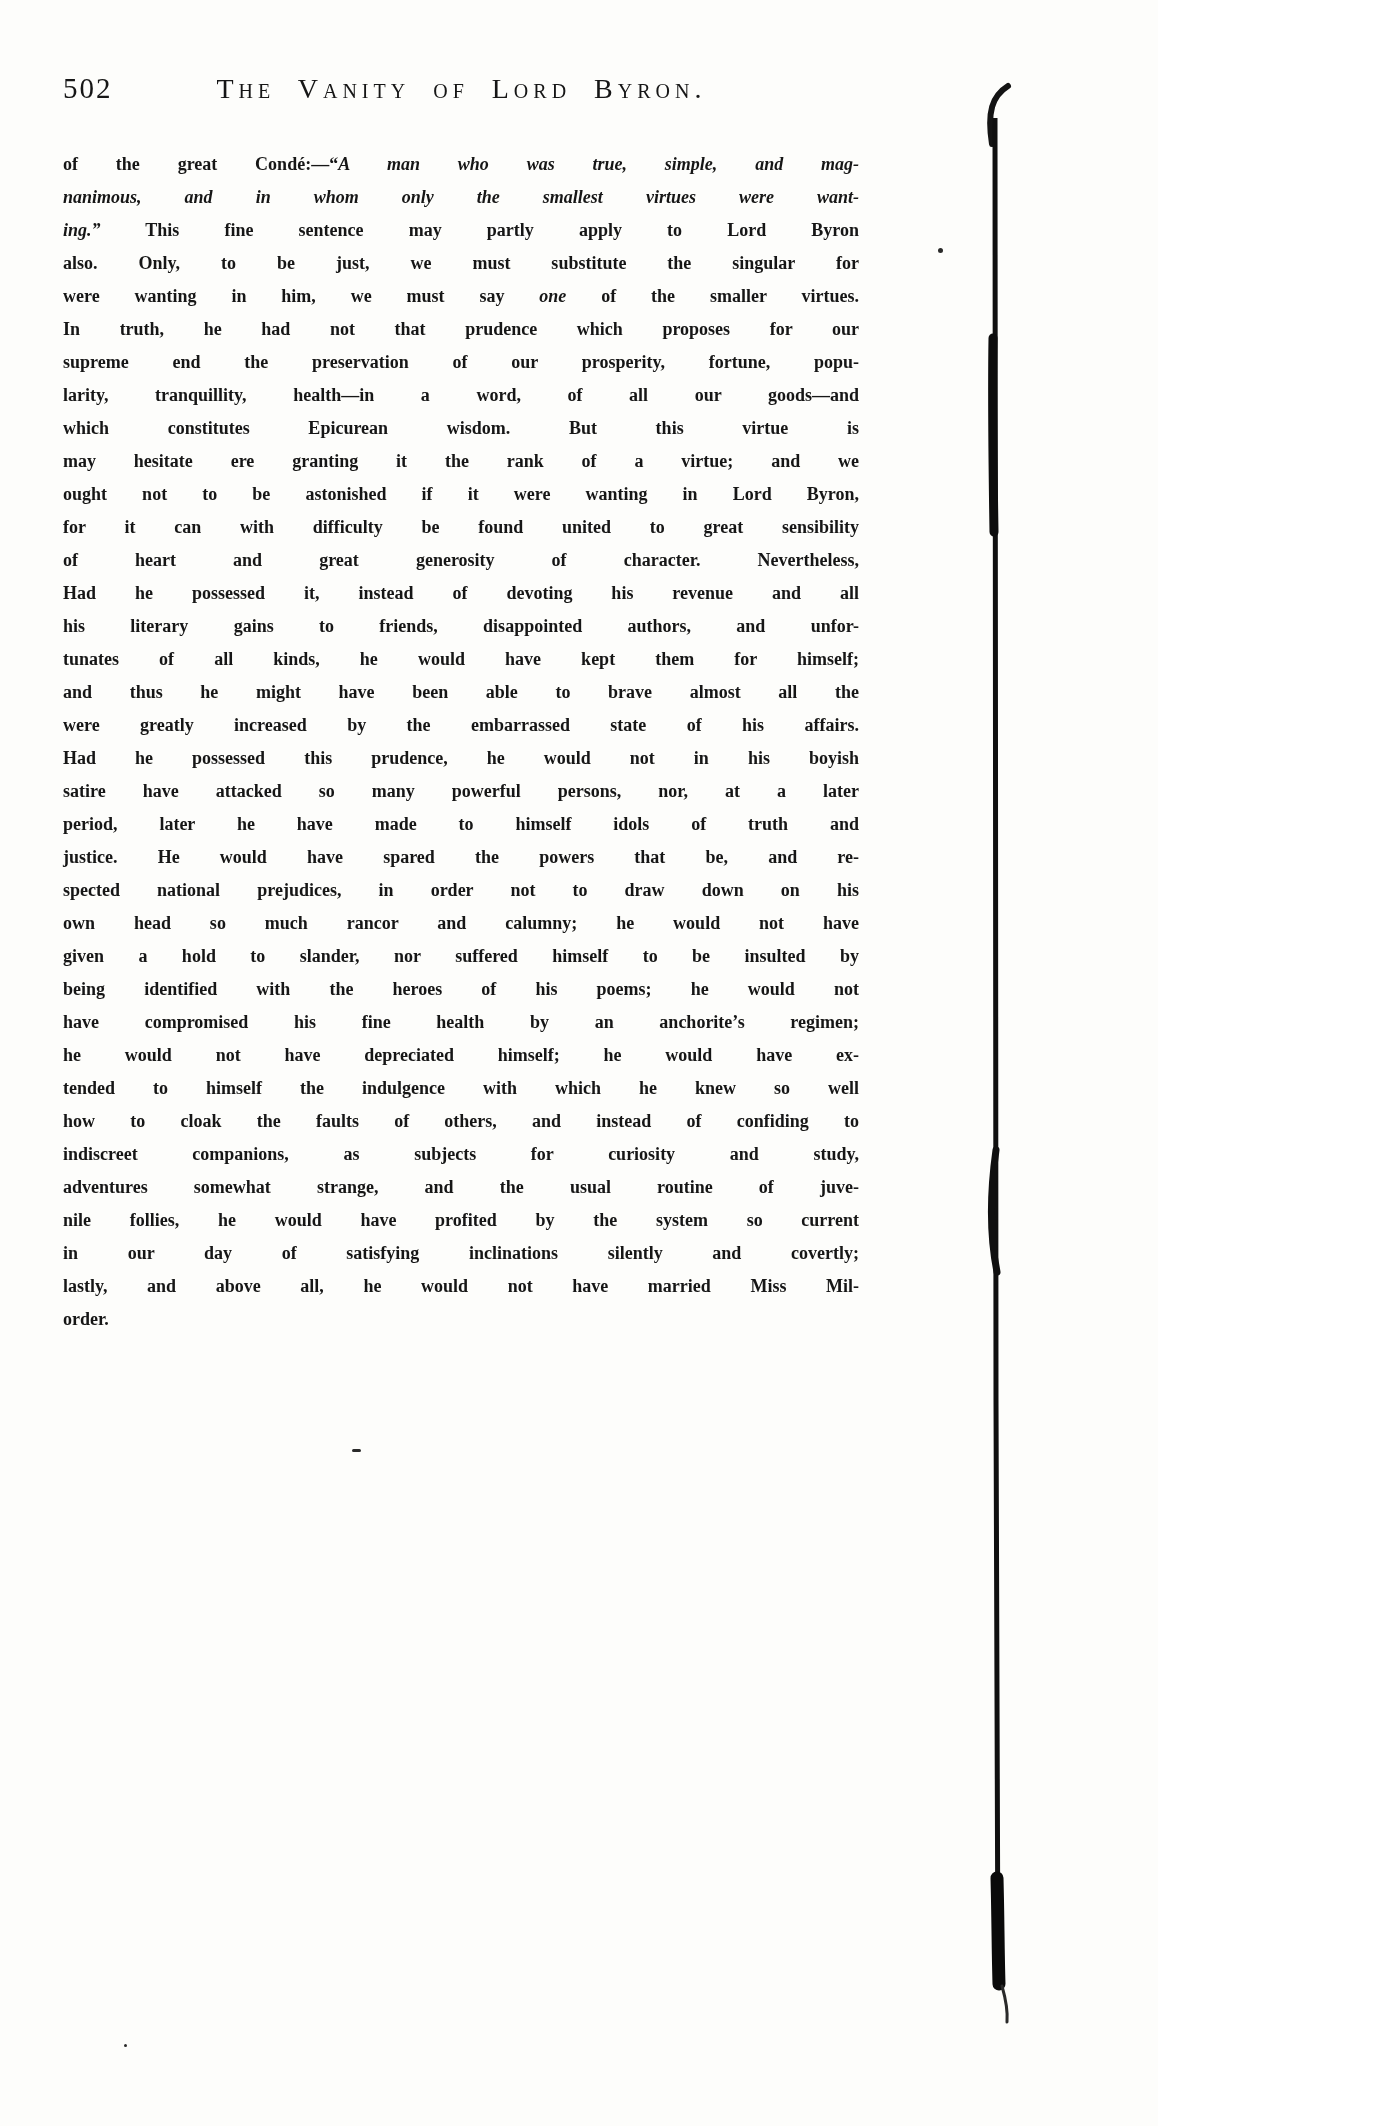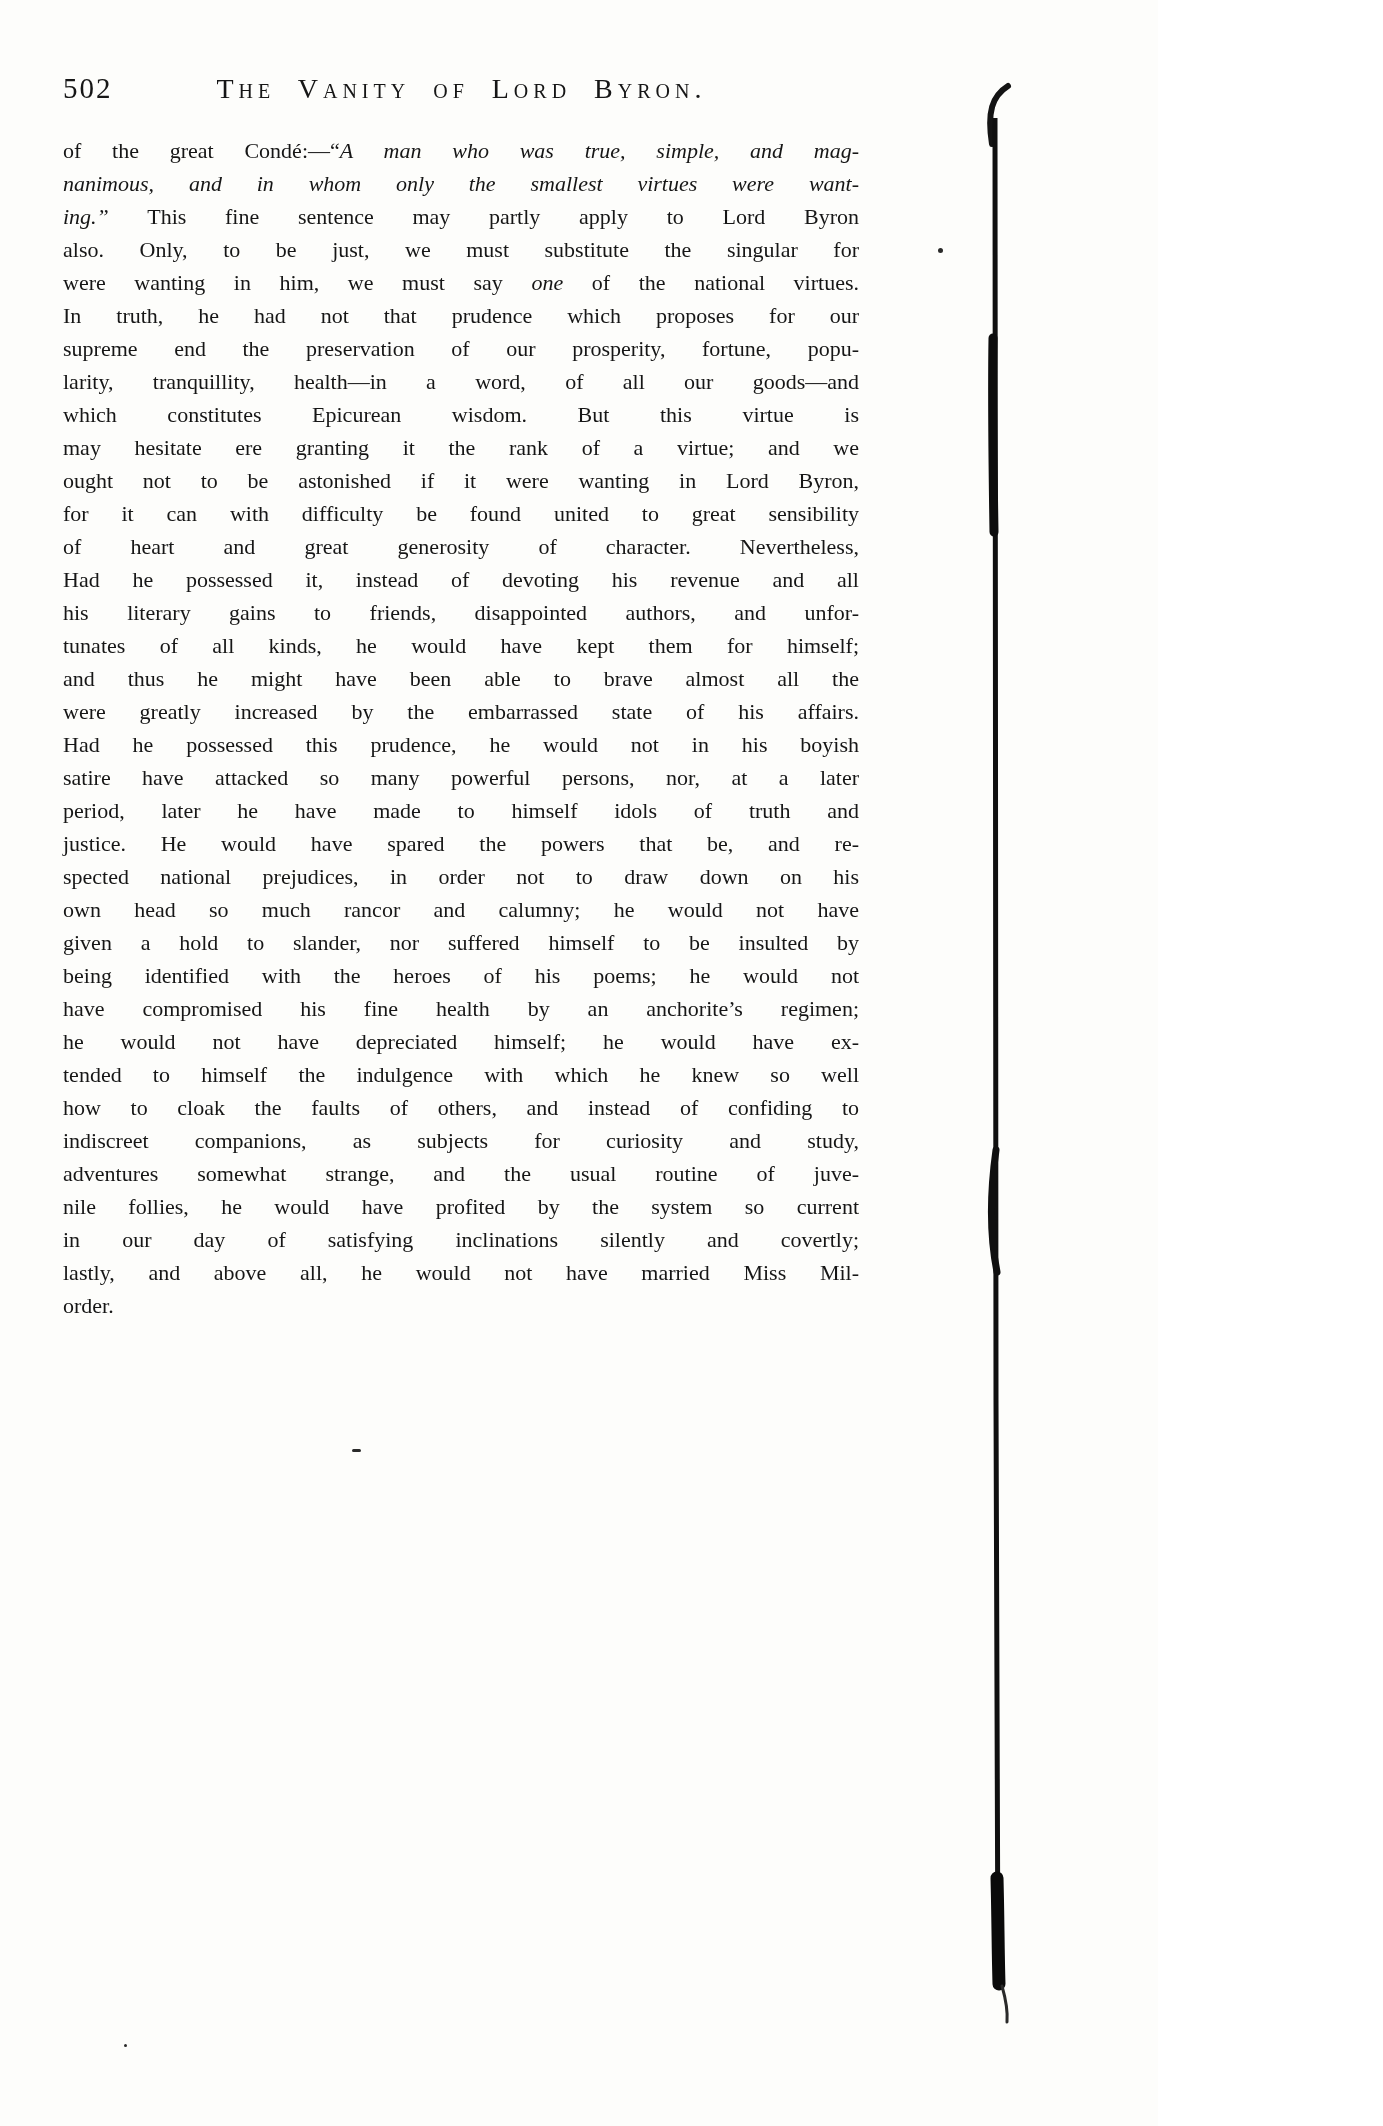--- a/index.html
+++ b/index.html
@@ -32,25 +32,26 @@
   .title {
     display: inline-block;
     margin-left: 100px;
     font-size: 28px;
     font-variant: small-caps;
     letter-spacing: 5px;
     word-spacing: 11px;
   }
   .text-block {
     position: absolute;
-    top: 134px;
+    top: 148px;
     left: 63px;
     width: 796px;
-    font-size: 22px;
+    font-size: 18px;
     line-height: 33px;
+    font-weight: bold;
   }
   .text-block .line {
     text-align: justify;
     text-align-last: justify;
     text-justify: inter-word;
     white-space: normal;
   }
   .text-block .line.noj {
     text-align-last: left;
   }
@@ -77,21 +78,21 @@
   <div class="header">
     <span class="pagenum">502</span>
     <span class="title">The Vanity of Lord Byron.</span>
   </div>
 
   <div class="text-block">
       <div class="line"><span>of the great Condé:—“</span><span class="it">A man who was true, simple, and mag-</span></div>
       <div class="line"><span class="it">nanimous, and in whom only the smallest virtues were want-</span></div>
       <div class="line"><span class="it">ing.”</span><span> This fine sentence may partly apply to Lord Byron</span></div>
       <div class="line"><span>also. Only, to be just, we must substitute the singular for</span></div>
-      <div class="line"><span>were wanting in him, we must say </span><span class="it">one</span><span> of the national virtues.</span></div>
+      <div class="line"><span>were wanting in him, we must say </span><span class="it">one</span><span> of the smaller virtues.</span></div>
       <div class="line"><span>In truth, he had not that prudence which proposes for our</span></div>
       <div class="line"><span>supreme end the preservation of our prosperity, fortune, popu-</span></div>
       <div class="line"><span>larity, tranquillity, health—in a word, of all our goods—and</span></div>
       <div class="line"><span>which constitutes Epicurean wisdom. But this virtue is</span></div>
       <div class="line"><span>may hesitate ere granting it the rank of a virtue; and we</span></div>
       <div class="line"><span>ought not to be astonished if it were wanting in Lord Byron,</span></div>
       <div class="line"><span>for it can with difficulty be found united to great sensibility</span></div>
       <div class="line"><span>of heart and great generosity of character. Nevertheless,</span></div>
       <div class="line"><span>Had he possessed it, instead of devoting his revenue and all</span></div>
       <div class="line"><span>his literary gains to friends, disappointed authors, and unfor-</span></div>

